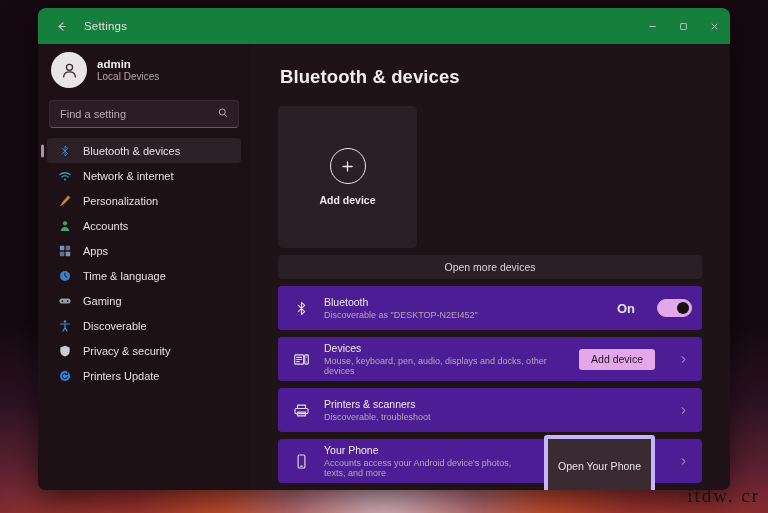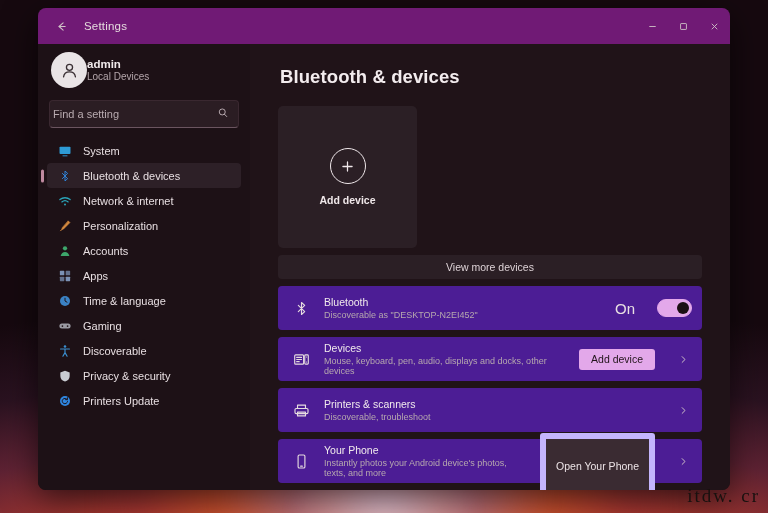--- a/index.html
+++ b/index.html
@@ -49,21 +49,21 @@
     border-radius: 8px;
     overflow: hidden;
     box-shadow: 0 10px 34px rgba(0,0,0,0.62);
     display: flex; flex-direction: column;
   }
   
   #titlebar {
     height: 36px;
     flex: 0 0 36px;
     display: flex; align-items: center;
-    background: #701a75;
+    background: #15803d;
     position: relative;
   }
   .back-btn {
     width: 30px; height: 30px;
     margin-left: 8px;
     display: flex; align-items: center; justify-content: center;
     border-radius: 4px;
     color: #cfc2c6;
     font-size: 14px;
   }
@@ -89,20 +89,21 @@
   
   #sidebar {
     width: 212px; flex: 0 0 212px;
     background: #1d1116;
     padding: 0 9px;
     box-sizing: border-box;
     display: flex; flex-direction: column;
   }
   .account {
     display: flex; align-items: center;
+    gap: 10px;
     padding: 8px 4px 12px 4px;
   }
   .avatar {
     width: 36px; height: 36px; border-radius: 50%;
     background: #e9e4e6;
     display: flex; align-items: center; justify-content: center;
     flex: 0 0 36px;
   }
   .acct-text { display: flex; flex-direction: column; gap: 1px; }
   .acct-name { font-size: 11.5px; font-weight: bold; color: #f0e9eb; }
@@ -112,21 +113,21 @@
     height: 26px;
     background: #2b1d23;
     border: 1px solid #3a2830;
     border-bottom: 1px solid #6b5560;
     border-radius: 4px;
     display: flex; align-items: center;
     margin: 0 2px 10px 2px;
   }
   .searchbox .ph {
     font-size: 11px; color: #b9abb0;
-    margin-left: 3px;
+    margin-left: 10px;
   }
   .searchbox .s-icon {
     position: absolute; right: 9px; top: 50%;
     transform: translateY(-50%);
     color: #c3b4ba;
   }
   .navlist { display: flex; flex-direction: column; gap: 0px; }
   .navitem {
     position: relative;
     height: 25px;
@@ -200,21 +201,21 @@
     gap: 13px;
   }
   .row .r-ico {
     width: 19px; height: 19px; flex: 0 0 19px;
     display: flex; align-items: center; justify-content: center;
     color: #e6dcdf;
   }
   .row .r-text { flex: 1; min-width: 0; display: flex; flex-direction: column; gap: 2px; }
   .r-title { font-size: 10.5px; color: #f1eaec; }
   .r-sub { font-size: 9px; color: #b6a8ae; }
-  .on-label { font-size: 15px; color: #e8dfe2; margin-right: 9px; }
+  .on-label { font-size: 13px; color: #e8dfe2; margin-right: 9px; font-weight: bold; }
   .toggle {
     width: 35px; height: 18px; border-radius: 9px;
     background: #e3a8ea;
     position: relative;
     border: 1px solid #e3a8ea;
     box-sizing: border-box;
   }
   .toggle .knob {
     position: absolute; right: 2px; top: 50%;
     transform: translateY(-50%);
@@ -229,21 +230,21 @@
     color: #22141a;
     font-size: 10.5px;
     display: flex; align-items: center; justify-content: center;
     white-space: nowrap;
   }
   .ghost-btn {
     height: 21px;
     padding: 17px 10px;
     border-radius: 3px;
     background: #3a2b32;
-    border: 6px solid #c4b5fd;
+    border: 4px solid #c4b5fd;
     color: #ece3e6;
     font-size: 10.5px;
     display: flex; align-items: center; justify-content: center;
     white-space: nowrap;
     margin-top: 10px;
   }
   .chev {
     width: 18px; flex: 0 0 18px;
     display: flex; align-items: center; justify-content: center;
     color: #cfc2c7; font-size: 11px;
@@ -320,29 +321,20 @@
         <div class="ph">Find a setting</div>
         <div class="s-icon">
           <svg width="12" height="12" viewBox="0 0 16 16" fill="none" stroke="currentColor" stroke-width="1.2">
             <circle cx="7" cy="6.6" r="4"></circle>
               <path d="M9.9 9.6 L13 12.8" stroke-linecap="round"></path>
           </svg>
         </div>
       </div>
 
       <div class="navlist">
-          <div class="navitem">
-            <span class="ico">
-              <svg width="14" height="14" viewBox="0 0 24 24" fill="none" stroke="#2e9bd6" stroke-width="1.6" stroke-linecap="round" stroke-linejoin="round">
-                <rect x="2.6" y="4.5" width="18.8" height="12.5" rx="1.6" fill="#2e9bd6" stroke="none"></rect>
-                <path d="M8.5 20.3h7" stroke="#2e9bd6"></path>
-              </svg>
-            </span>
-            <span class="lbl">System</span>
-          </div>
           <div class="navitem selected">
             <span class="ico">
               <svg width="14" height="14" viewBox="0 0 24 24" fill="none" stroke="#2f86e0" stroke-width="1.6" stroke-linecap="round" stroke-linejoin="round">
                 <path d="M7.5 7.5 L16.5 16.5 L12 20.5 V3.5 L16.5 7.5 L7.5 16.5" stroke="#2f86e0"></path>
               </svg>
             </span>
             <span class="lbl">Bluetooth &amp; devices</span>
           </div>
           <div class="navitem">
             <span class="ico">
@@ -438,21 +430,21 @@
       <div class="add-card">
         <div class="plus-circle">
           <svg width="17" height="17" viewBox="0 0 20 20" stroke="currentColor" stroke-width="1.5" stroke-linecap="round">
             <path d="M10 4.6 V15.4 M4.6 10 H15.4"></path>
           </svg>
         </div>
         <div class="add-card-label">Add device</div>
       </div>
 
       <div class="viewmore">
-        <span>View more devices</span>
+        <span>Open more devices</span>
       </div>
 
       <div id="rows">
           <div class="row">
             <div class="r-ico">
               <svg width="17" height="17" viewBox="0 0 24 24" fill="none" stroke="#e6dcdf" stroke-width="1.6" stroke-linecap="round" stroke-linejoin="round">
                 <path d="M7.5 7.5 L16.5 16.5 L12 20.5 V3.5 L16.5 7.5 L7.5 16.5" stroke="#e6dcdf"></path>
               </svg>
             </div>
             <div class="r-text">
@@ -503,21 +495,21 @@
           </div>
           <div class="row">
             <div class="r-ico">
               <svg width="17" height="17" viewBox="0 0 24 24" fill="none" stroke="#e6dcdf" stroke-width="1.6" stroke-linecap="round" stroke-linejoin="round">
                 <rect x="7.2" y="2.8" width="9.6" height="18.4" rx="1.8"></rect>
                 <path d="M10.8 18.6h2.4"></path>
               </svg>
             </div>
             <div class="r-text">
               <div class="r-title">Your Phone</div>
-              <div class="r-sub">Instantly photos your Android device's photos, texts, and more</div>
+              <div class="r-sub">Accounts access your Android device's photos, texts, and more</div>
             </div>
             <div class="ghost-btn">Open Your Phone</div>
             <div class="chev">
               <svg width="9" height="9" viewBox="0 0 12 12" fill="none" stroke="currentColor" stroke-width="1.3" stroke-linecap="round" stroke-linejoin="round">
                 <path d="M4.2 2.2 L8 6 L4.2 9.8"></path>
               </svg>
             </div>
           </div>
         </div>
     </div>

